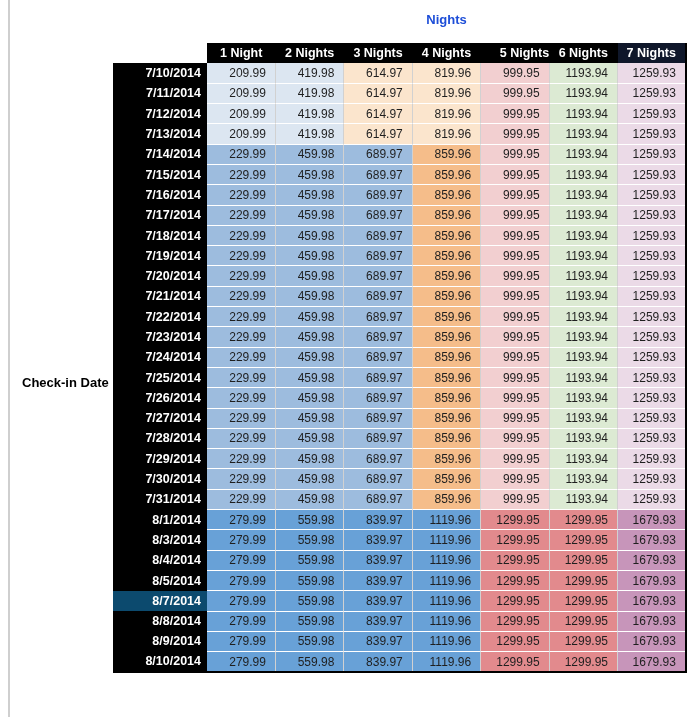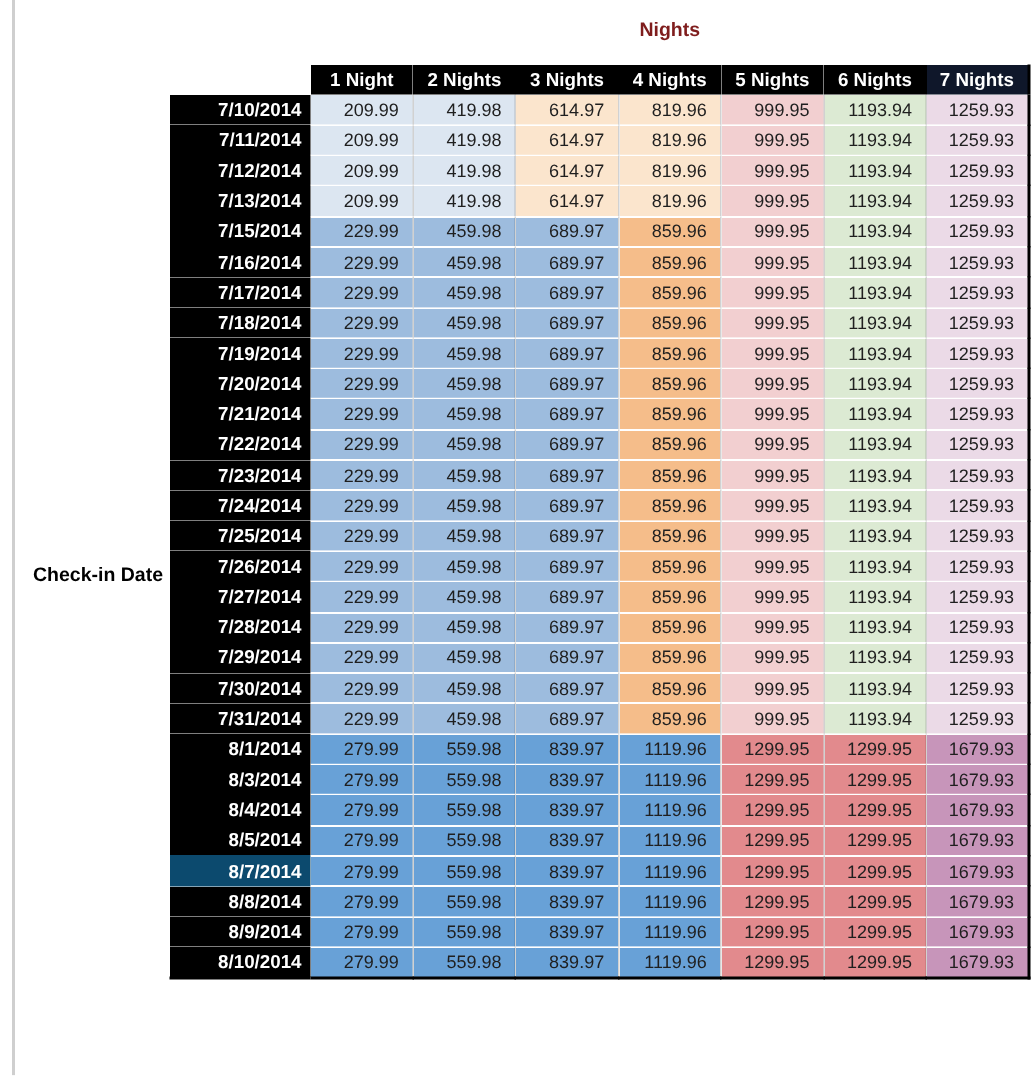--- a/index.html
+++ b/index.html
@@ -18,21 +18,21 @@
     width: 2px; height: 717px;
     background: #cfcfcf;
   }
   .nights-title {
     position: absolute;
     left: 207px; top: 12px;
     width: 479px;
     text-align: center;
     font-size: 13px;
     font-weight: bold;
-    color: #7f1d1d;
+    color: #1d4ed8;
   }
   .row-axis-label {
     position: absolute;
     left: 22px; top: 375px;
     font-size: 13px;
     font-weight: bold;
     color: #000;
     white-space: nowrap;
   }
   table.pricing {
@@ -89,21 +89,21 @@
       <col style="width:94px">
       <col span="7" style="width:68.43px">
     </colgroup>
     <thead>
         <tr class="hdr">
           <th class="corner"></th>
           <th class="colhead" style="background: rgb(0, 0, 0);">1 Night</th>
           <th class="colhead" style="background: rgb(0, 0, 0);">2 Nights</th>
           <th class="colhead" style="background: rgb(0, 0, 0);">3 Nights</th>
           <th class="colhead" style="background: rgb(0, 0, 0);">4 Nights</th>
-          <th class="colhead" style="background: rgb(0, 0, 0);">5 Nights</th>
+          <th class="colhead" style="background: rgb(0, 0, 0); text-align: right;">5 Nights</th>
           <th class="colhead" style="background: rgb(0, 0, 0);">6 Nights</th>
           <th class="colhead" style="background: #0f172a;">7 Nights</th>
         </tr>
       </thead>
     <tbody>
         <tr>
           <th class="datehead" style="background: rgb(0, 0, 0);">7/10/2014</th>
           <td class="num" style="background: rgb(220, 230, 241);">209.99</td>
           <td class="num" style="background: rgb(220, 230, 241);">419.98</td>
           <td class="num" style="background: rgb(251, 229, 205);">614.97</td>
@@ -136,20 +136,30 @@
           <th class="datehead" style="background: rgb(0, 0, 0);">7/13/2014</th>
           <td class="num" style="background: rgb(220, 230, 241);">209.99</td>
           <td class="num" style="background: rgb(220, 230, 241);">419.98</td>
           <td class="num" style="background: rgb(251, 229, 205);">614.97</td>
           <td class="num" style="background: rgb(251, 229, 205);">819.96</td>
           <td class="num" style="background: rgb(242, 207, 208);">999.95</td>
           <td class="num" style="background: rgb(220, 234, 211);">1193.94</td>
           <td class="num" style="background: rgb(235, 218, 231);">1259.93</td>
         </tr>
         <tr>
+          <th class="datehead" style="background: rgb(0, 0, 0);">7/14/2014</th>
+          <td class="num" style="background: rgb(157, 188, 222);">229.99</td>
+          <td class="num" style="background: rgb(157, 188, 222);">459.98</td>
+          <td class="num" style="background: rgb(157, 188, 222);">689.97</td>
+          <td class="num" style="background: rgb(245, 189, 138);">859.96</td>
+          <td class="num" style="background: rgb(242, 207, 208);">999.95</td>
+          <td class="num" style="background: rgb(220, 234, 211);">1193.94</td>
+          <td class="num" style="background: rgb(235, 218, 231);">1259.93</td>
+        </tr>
+        <tr>
           <th class="datehead" style="background: rgb(0, 0, 0);">7/15/2014</th>
           <td class="num" style="background: rgb(157, 188, 222);">229.99</td>
           <td class="num" style="background: rgb(157, 188, 222);">459.98</td>
           <td class="num" style="background: rgb(157, 188, 222);">689.97</td>
           <td class="num" style="background: rgb(245, 189, 138);">859.96</td>
           <td class="num" style="background: rgb(242, 207, 208);">999.95</td>
           <td class="num" style="background: rgb(220, 234, 211);">1193.94</td>
           <td class="num" style="background: rgb(235, 218, 231);">1259.93</td>
         </tr>
         <tr>

